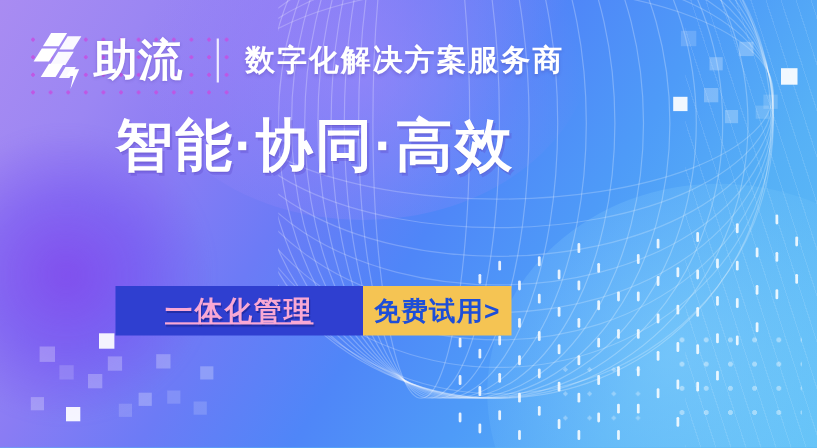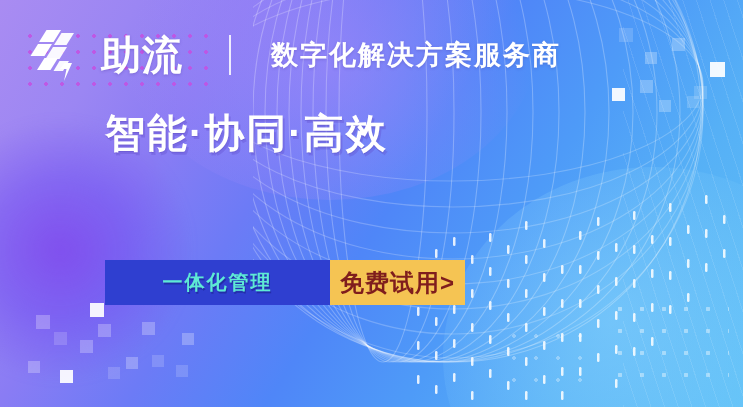--- a/index.html
+++ b/index.html
@@ -82,21 +82,21 @@
   
   .hatch {
     position:absolute; right:0; top:0; width:120px; height:407px;
     background:repeating-linear-gradient(72deg, rgba(255,255,255,.10) 0 1px, rgba(255,255,255,0) 1px 13px);
     pointer-events:none;
   }
 
   
   .header {
     position:absolute; left:28px; top:29px;
-    display:flex; align-items:center; gap:16px;
+    display:flex; align-items:center; gap:0;
     z-index:6;
   }
   .logo-mark { width:50px; height:52px; flex:0 0 auto; }
   .logo-mark svg { width:100%; height:100%; display:block; }
   .logo-text {
     margin-left:7px;
     font-size:40px; line-height:1;
     font-weight:700; color:#ffffff;
     letter-spacing:1px;
     text-shadow:0 1px 3px rgba(60,40,140,.28);
@@ -111,51 +111,52 @@
     font-size:27px; line-height:1;
     font-weight:700; color:#ffffff;
     letter-spacing:2px;
     text-shadow:0 1px 3px rgba(60,40,140,.25);
     text-align:center;
   }
 
   
   .headline { position:absolute; left:105px; top:103px; z-index:6; }
   .headline .line {
-    font-size:40px; line-height:60px;
+    font-size:52px; line-height:60px;
     font-weight:700; color:#ffffff;
     letter-spacing:2px;
     white-space:nowrap;
     text-shadow:2px 3px 0 rgba(92,70,200,.30), 0 1px 1px rgba(60,40,140,.25);
   }
 
   
   .cta-row {
     position:absolute; left:105px; top:260px;
     display:flex; align-items:stretch;
     z-index:6;
   }
   .cta-bar {
     width:225px; height:45px;
     background:#2F3FD0;
     display:flex; align-items:center; justify-content:center;
   }
   .cta-bar span {
-    font-size:20px; font-weight:700; color:#5eead4;
+    font-size:25px; font-weight:700; color:#f9a8d4;
     letter-spacing:2px;
     text-shadow:1px 2px 0 rgba(20,25,120,.45);
+    text-decoration:underline;
   }
   .cta-btn {
     width:135px; height:45px;
     background:#F5C453;
     display:flex; align-items:center; justify-content:center;
     cursor:pointer;
   }
   .cta-btn span {
-    font-size:24px; font-weight:700; color:#7f1d1d;
+    font-size:24px; font-weight:700; color:#1d4ed8;
     letter-spacing:1px;
   }
 </style>
 </head>
 <body>
 
 <div id="banner">
 
   <div class="glow-top"></div>
   <div class="glow-left"></div>

